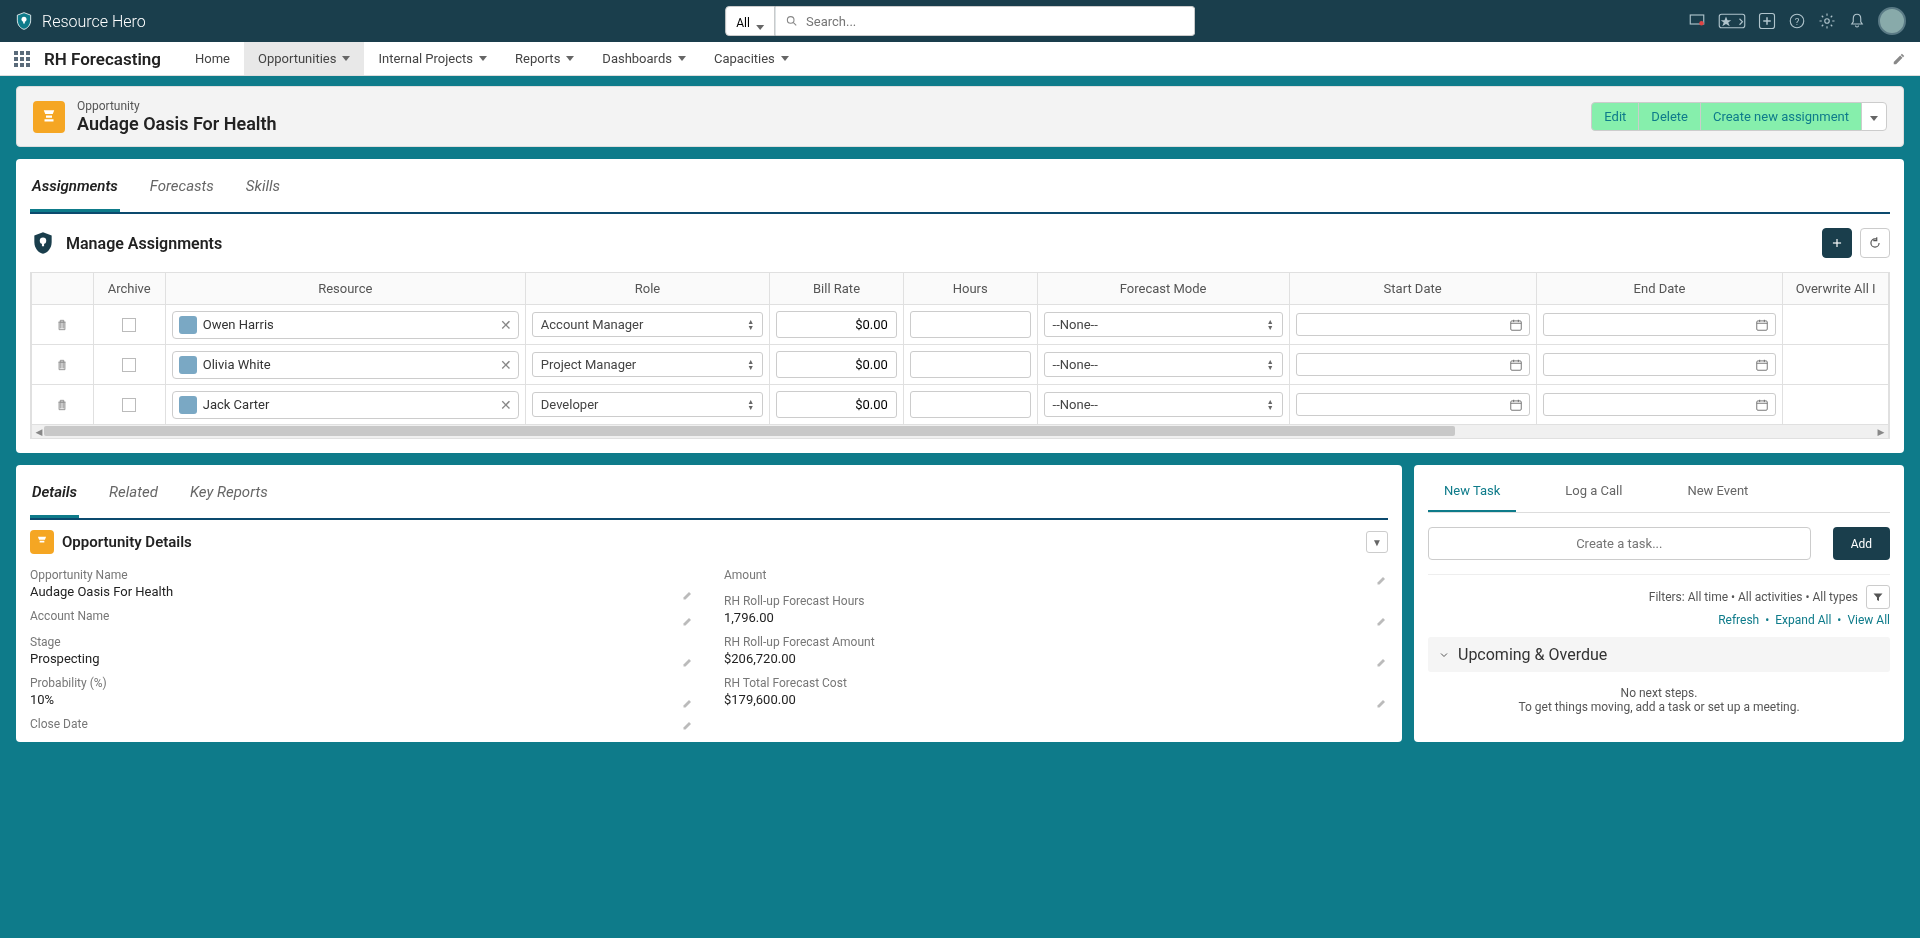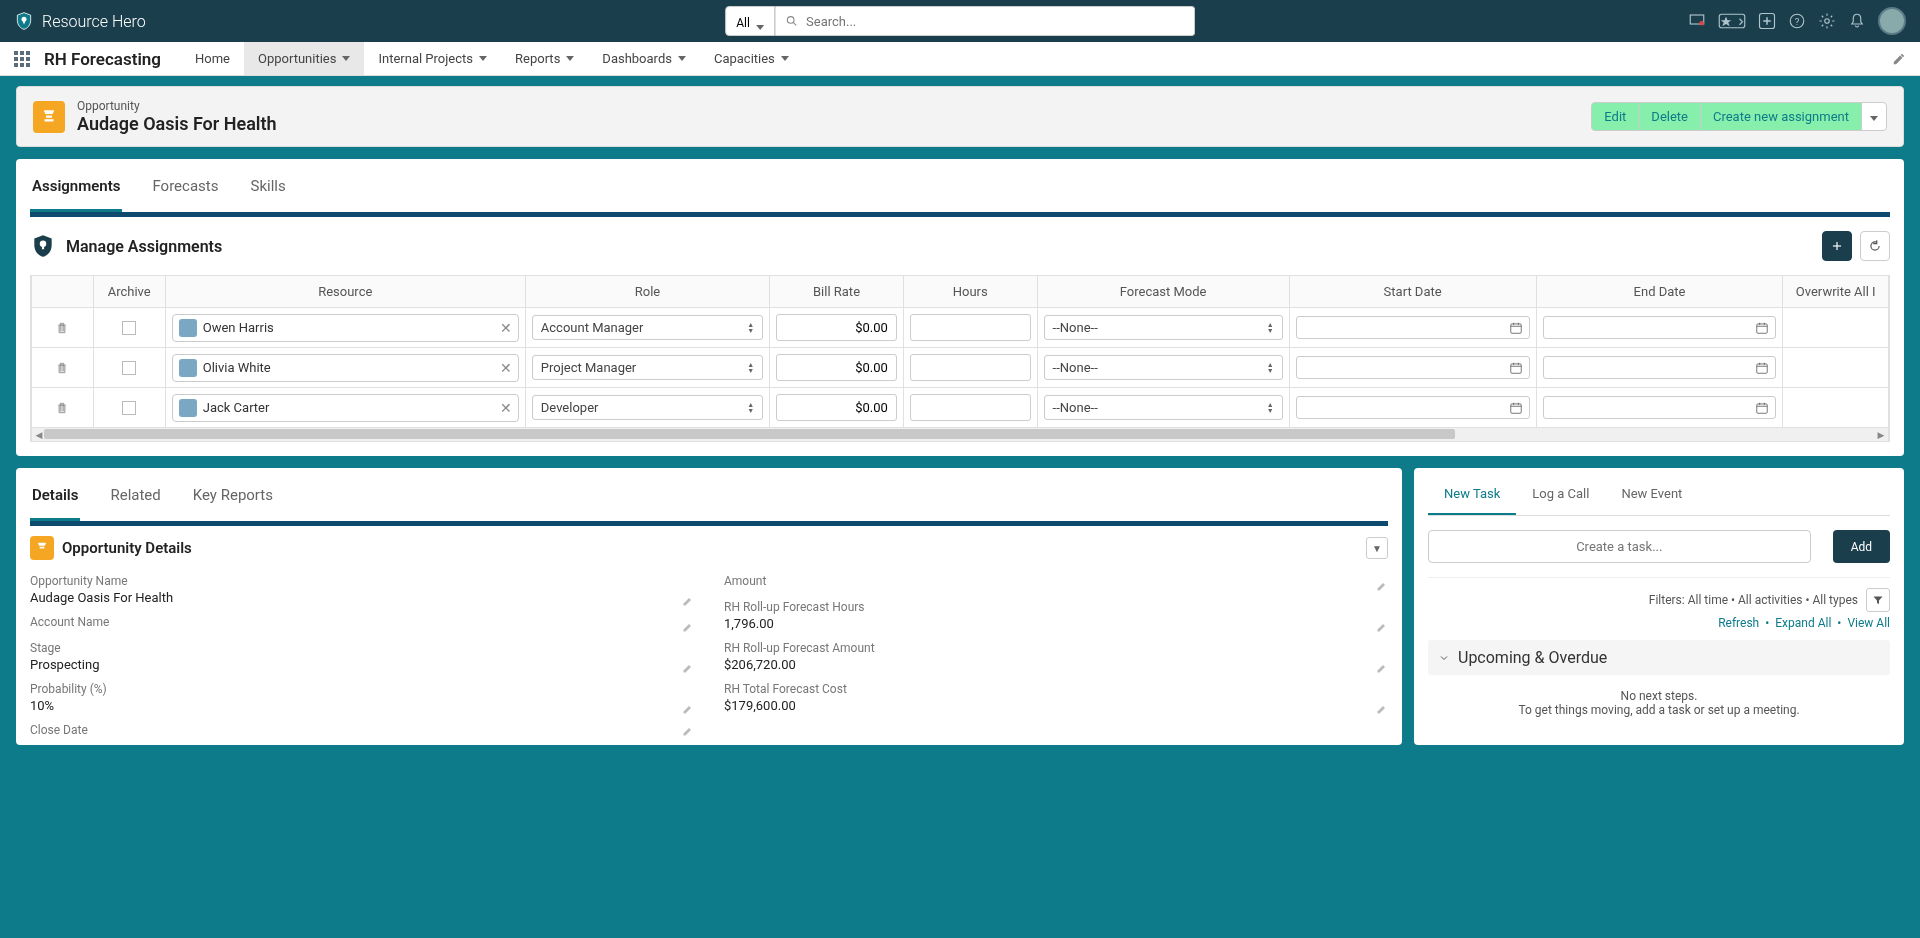--- a/index.html
+++ b/index.html
@@ -27,21 +27,21 @@
 .record-header { background: #f3f3f3; border: 1px solid #ddd; border-radius: 4px; padding: 12px 16px; display: flex; align-items: center; }
 .rec-icon { width: 32px; height: 32px; background: #f5a623; border-radius: 4px; display: flex; align-items: center; justify-content: center; margin-right: 12px; }
 .rec-meta { flex: 1; }
 .rec-type { font-size: 12px; color: #555; }
 .rec-title { font-size: 18px; font-weight: 600; color: #222; }
 .rec-actions { display: flex; gap: 0; }
 .rec-btn { background: #86efac; border: 1px solid #ccc; padding: 6px 12px; font-size: 13px; color: #0e7b8a; cursor: pointer; margin-left: -1px; }
 .rec-btn:first-child { border-radius: 4px 0 0 4px; margin-left: 0; }
 .rec-btn-more { background: #fff; border: 1px solid #ccc; padding: 6px 8px; cursor: pointer; margin-left: -1px; border-radius: 0 4px 4px 0; }
 .assignments-panel { background: #fff; border-radius: 4px; margin-top: 12px; padding: 0 14px 14px; }
-.tab-row { display: flex; gap: 28px; border-bottom: 5px solid #0c4a6e; padding-top: 4px; }
+.tab-row { display: flex; gap: 28px; border-bottom: 2px solid #0c4a6e; padding-top: 4px; font-style: italic; }
 .tab { padding: 14px 2px; font-size: 15px; color: #666; cursor: pointer; border-bottom: 3px solid transparent; }
 .tab.active { color: #222; font-weight: 600; border-bottom-color: #0e7b8a; }
 .section-head { display: flex; align-items: center; padding: 14px 0; }
 .section-head .shield-sm { width: 26px; height: 26px; margin-right: 10px; }
 .section-title { font-size: 16px; font-weight: 600; color: #222; }
 .section-actions { margin-left: auto; display: flex; gap: 8px; }
 .icon-btn { width: 30px; height: 30px; border: 1px solid #ccc; border-radius: 4px; background: #fff; display: flex; align-items: center; justify-content: center; cursor: pointer; }
 .icon-btn.primary { background: #1a3e4c; border-color: #1a3e4c; color: #fff; }
 .grid-wrapper { position: relative; border-left: 1px solid #e0e0e0; border-right: 1px solid #e0e0e0; }
 .grid-table { width: 100%; border-collapse: collapse; table-layout: fixed; }
@@ -74,21 +74,21 @@
 .activity-panel { width: 490px; background: #fff; border-radius: 4px; padding: 0 14px 14px; }
 .detail-section-head { display: flex; align-items: center; gap: 8px; padding: 10px 0; }
 .detail-icon { width: 24px; height: 24px; background: #f5a623; border-radius: 4px; display: flex; align-items: center; justify-content: center; }
 .detail-section-title { font-size: 15px; font-weight: 600; color: #222; flex: 1; }
 .collapse-caret { width: 22px; height: 22px; border: 1px solid #ccc; border-radius: 3px; display: flex; align-items: center; justify-content: center; cursor: pointer; font-size: 10px; color: #666; }
 .detail-grid { display: grid; grid-template-columns: 1fr 1fr; gap: 0 30px; }
 .field { position: relative; padding: 4px 0 4px; }
 .field-label { font-size: 12px; color: #777; }
 .field-value { font-size: 13px; color: #222; padding: 2px 0; }
 .field-edit { position: absolute; right: 0; bottom: 4px; color: #bbb; font-size: 12px; cursor: pointer; }
-.activity-tabs { display: flex; border-bottom: 1px solid #ddd; padding-top: 6px; }
+.activity-tabs { display: flex; border-bottom: 1px solid #ddd; padding-top: 6px; gap: 33px; }
 .activity-tab { padding: 12px 16px; font-size: 13px; color: #666; cursor: pointer; border-bottom: 2px solid transparent; }
 .activity-tab.active { color: #0e7b8a; border-bottom-color: #0e7b8a; background: #fff; }
 .task-row { display: flex; gap: 22px; padding: 14px 0; border-bottom: 1px solid #eee; }
 .task-input { flex: 1; border: 1px solid #ccc; border-radius: 4px; padding: 8px; text-align: center; font-size: 13px; color: #888; }
 .add-btn { background: #1a3e4c; color: #fff; border: none; border-radius: 4px; padding: 8px 18px; font-size: 12px; cursor: pointer; }
 .filter-row { display: flex; align-items: center; justify-content: flex-end; padding: 10px 0 4px; font-size: 12px; color: #555; gap: 8px; }
 .filter-icon-box { width: 24px; height: 24px; border: 1px solid #ccc; border-radius: 3px; display: flex; align-items: center; justify-content: center; cursor: pointer; }
 .link-row { display: flex; justify-content: flex-end; gap: 6px; font-size: 12px; color: #0e7b8a; padding-bottom: 10px; }
 .link-row span { cursor: pointer; }
 .upcoming-head { background: #f5f5f5; padding: 8px 10px; display: flex; align-items: center; gap: 8px; font-size: 16px; font-weight: 400; color: #333; border-radius: 3px; }

